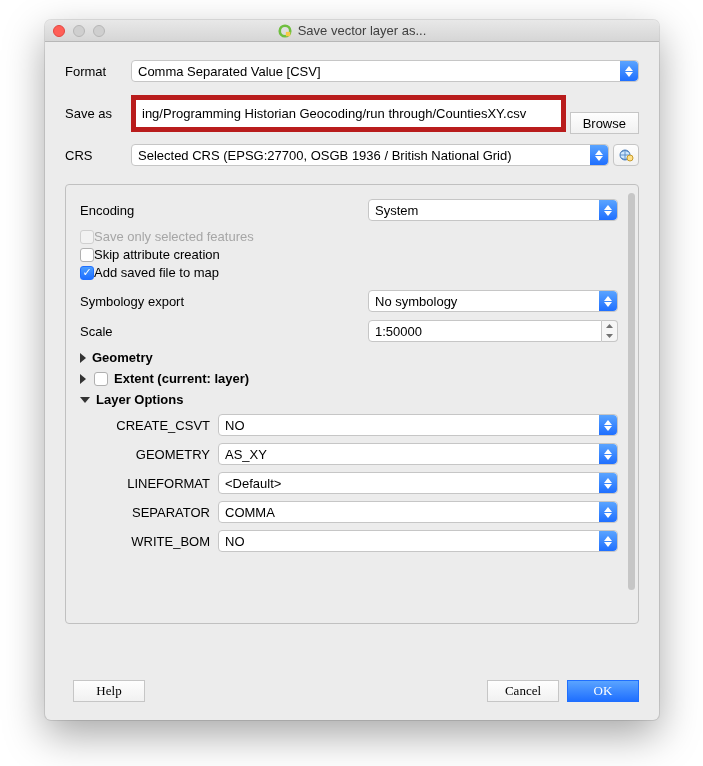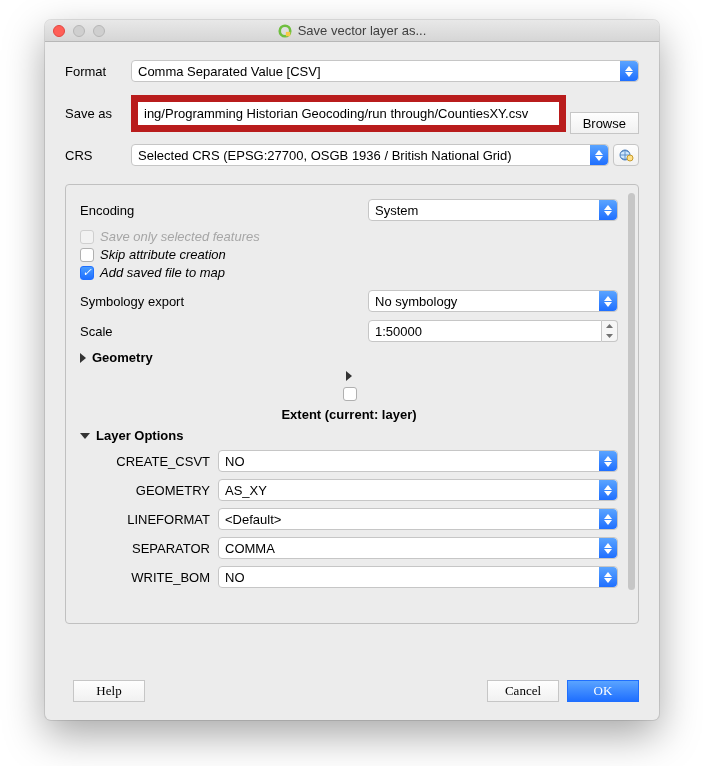--- a/index.html
+++ b/index.html
@@ -60,21 +60,21 @@
     position:absolute; right:0; top:0; bottom:0; width:18px;
     background:linear-gradient(#5aa4ff,#1f6fff);
     border-radius:0 4px 4px 0;
     display:flex; flex-direction:column; align-items:center; justify-content:center;
     gap:1px;
   }
   .arrow-box svg { display:block; }
   .textin {
     flex:1;
     height:37px;
-    border:7px solid #b91c1c;
+    border:5px solid #b91c1c;
     border-radius:0;
     background:#fff;
     padding:0 6px;
     font-size:13px;
     font-family:inherit;
   }
   .btn {
     height:22px;
     padding:0 12px;
     background:linear-gradient(#fefefe,#f1f1f1);
@@ -100,21 +100,21 @@
     border-radius:4px;
     margin-top:18px;
     padding:14px 6px 14px 14px;
     position:relative;
     height: 440px;
   }
   .gb-inner { padding-right:14px; }
   .gb-row { display:flex; align-items:center; margin-bottom:8px; }
   .gb-lbl { flex:1; }
   .gb-ctrl { width:250px; }
-  .chk { display:flex; align-items:center; gap:6px; margin:3px 0; font-size:13px;font-style:italic; }
+  .chk { display:flex; align-items:center; margin:3px 0; font-size:13px; }
   .checkbox {
     width:14px; height:14px; border:1px solid #b0b0b0; border-radius:3px;
     background:#fff; display:flex; align-items:center; justify-content:center;
   }
   .checkbox.disabled { background:#f2f2f2; border-color:#cfcfcf; }
   .checkbox.checked { background:linear-gradient(#4a9dff,#1f6fff); border-color:#1f6fff; }
   .checkbox.checked::after { content:"✓"; color:#fff; font-size:11px; line-height:1; }
   .disabled-text { color:#a6a6a6; }
   .spinwrap { display:flex; }
   .spin {
@@ -286,21 +286,21 @@
               </div>
             </div>
           </div>
         </div>
 
         <div class="disclose">
           <span class="tri right"></span>
           <span>Geometry</span>
         </div>
 
-        <div class="disclose" style="font-weight:normal;flex-direction:column;">
+        <div class="disclose" style="font-weight:normal;">
           <span class="tri right"></span>
           <div class="checkbox"></div>
           <span style="font-weight:bold;">Extent (current: layer)</span>
         </div>
 
         <div class="disclose">
           <span class="tri down"></span>
           <span>Layer Options</span>
         </div>
 

